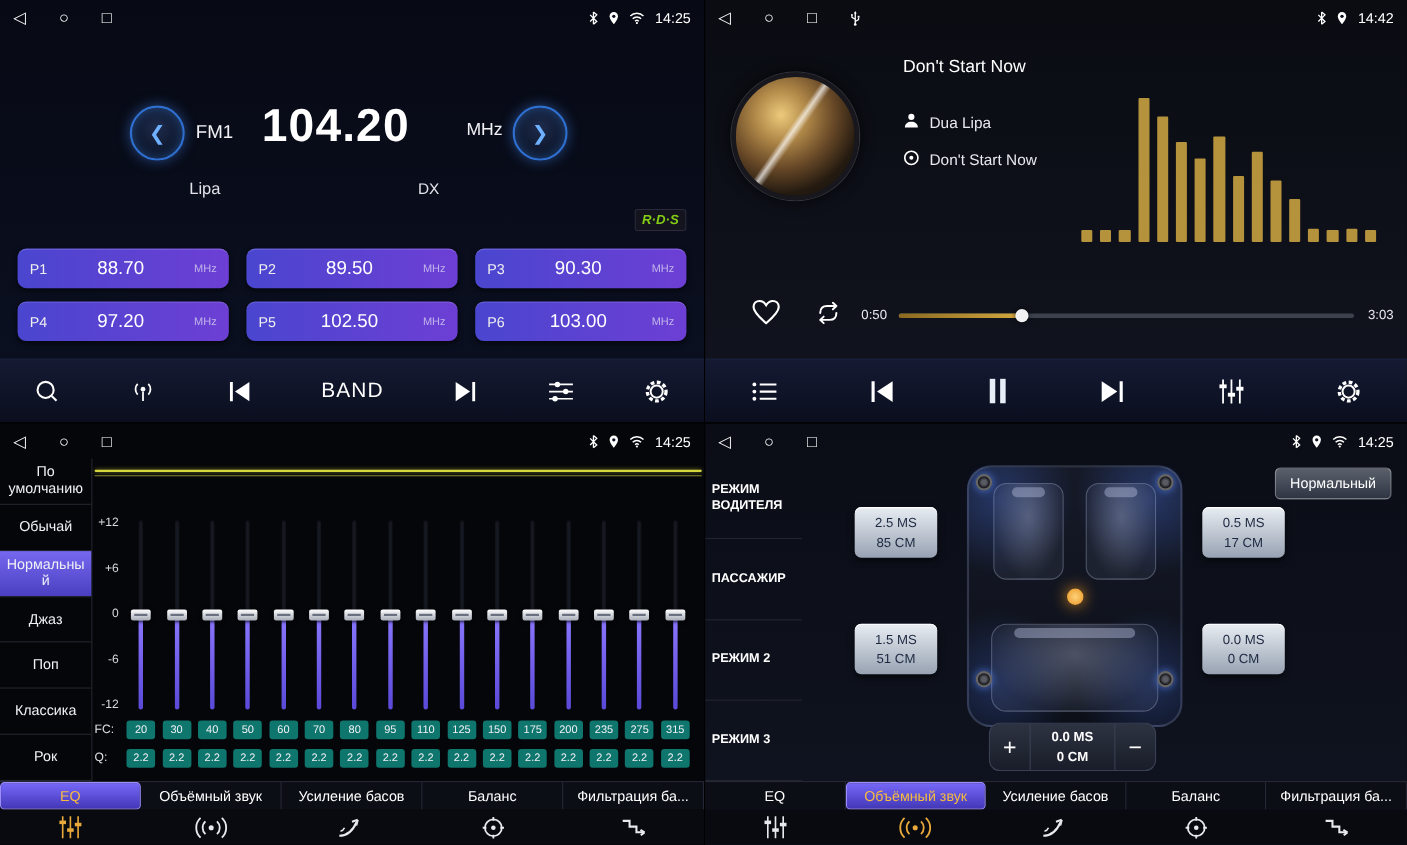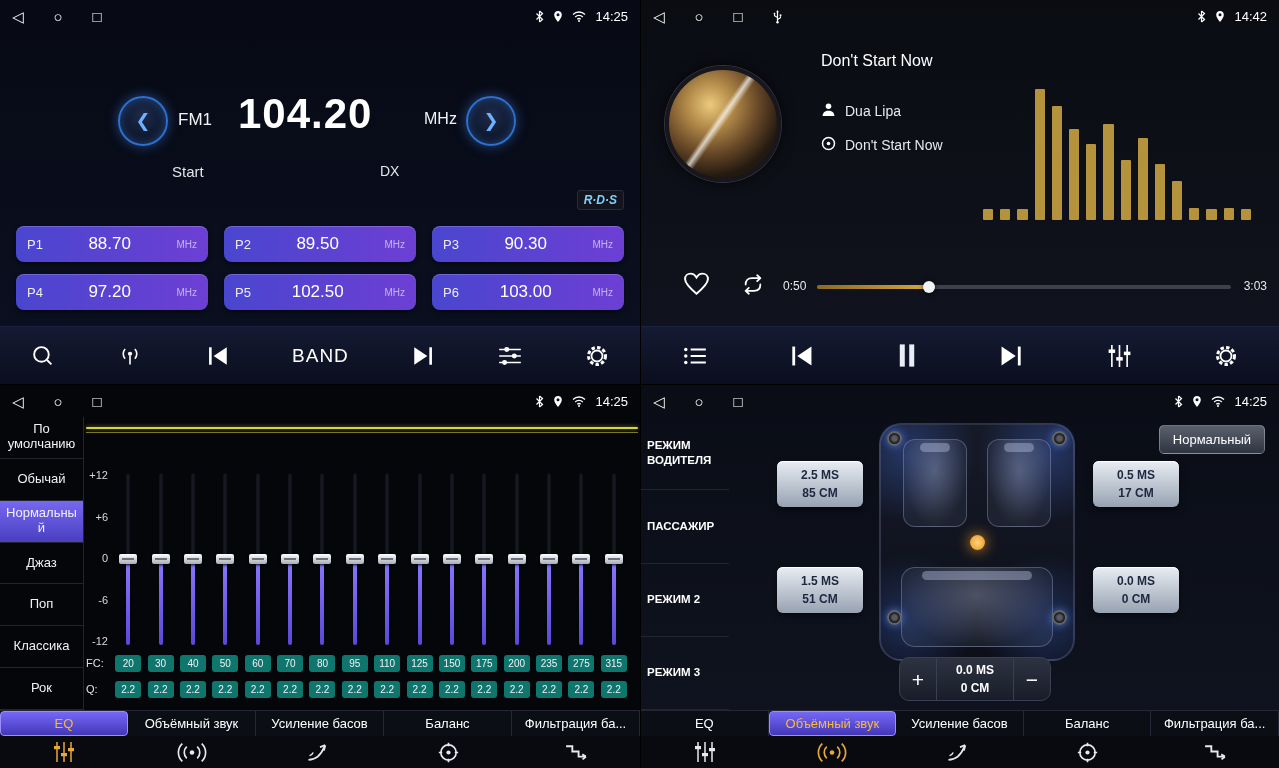--- a/index.html
+++ b/index.html
@@ -33,21 +33,21 @@
     border:2px solid #2f6fd0; box-shadow:0 0 12px rgba(60,120,220,.55), inset 0 0 10px rgba(60,130,230,.45);
     display:flex; align-items:center; justify-content:center; cursor:pointer; }
   #tune-down { left:118px; } #tune-up { left:466px; }
   .chev { color:#6fb0ff; font-size:18px; }
   .band-label { position:absolute; left:178px; top:110px; font-size:17px; color:#f2f2f6; }
   .station-name { position:absolute; left:172px; top:163px; font-size:15px; color:#e3e3ea; }
   .freq-big { position:absolute; left:238px; top:90px; font-size:42px; font-weight:bold; letter-spacing:1px; color:#fff; }
   .freq-unit { position:absolute; left:424px; top:110px; font-size:16px; color:#f2f2f6; }
   .dx-label { position:absolute; left:380px; top:163px; font-size:14px; color:#e3e3ea; }
   .rds-badge { position:absolute; right:16px; top:190px; font-size:12px; font-weight:bold; font-style:italic;
-    background:#14141e; border:1px solid #2a2a3a; border-radius:3px; padding:2px 6px; color:#7dd3fc; }
+    background:#14141e; border:1px solid #2a2a3a; border-radius:3px; padding:2px 6px; color:#84cc16; }
   .preset-grid { position:absolute; left:16px; right:16px; top:226px; display:grid;
     grid-template-columns:repeat(3,1fr); gap:12px 16px; }
   .preset-btn { height:36px; border-radius:8px; display:flex; align-items:center; padding:0 11px; cursor:pointer;
     background:linear-gradient(90deg,#4a46cf, #6d3fd4); box-shadow:0 2px 5px rgba(0,0,0,.5), inset 0 1px 0 rgba(255,255,255,.18); }
   .p-name { font-size:13px; color:#eee; }
   .p-freq { flex:1; text-align:center; font-size:17px; color:#fff; }
   .p-unit { font-size:10px; color:#d8d2f0; opacity:.8; }
   .toolbar { position:absolute; left:0; right:0; bottom:0; height:58px; display:flex; align-items:center;
     justify-content:space-around; background:linear-gradient(180deg,#141a32,#0a0e1e); border-top:1px solid #1c2340; }
   .tb-item { display:flex; align-items:center; justify-content:center; cursor:pointer; color:#fff; }
@@ -140,22 +140,22 @@
   #seat-fl { left:22px; top:14px; width:64px; height:88px; }
   #seat-fr { right:22px; top:14px; width:64px; height:88px; }
   #seat-rear { left:20px; right:20px; bottom:12px; height:80px; border-radius:14px; }
   #seat-rear::before { width:110px; }
   .spk { position:absolute; width:15px; height:15px; border-radius:50%; border:2px solid #666;
     background:radial-gradient(circle,#5a5a62 0 28%,#1c1c22 62%); box-shadow:0 0 8px rgba(90,140,255,.8); }
   #spk-fl { left:6px; top:6px; } #spk-fr { right:6px; top:6px; }
   #spk-rl { left:6px; bottom:34px; } #spk-rr { right:6px; bottom:34px; }
   .listen-dot { position:absolute; left:50%; top:47%; width:15px; height:15px; margin-left:-7px; border-radius:50%;
     background:radial-gradient(circle,#ffd27a,#e8941f); box-shadow:0 0 14px #e8941f; cursor:pointer; }
-  .delay-btn { position:absolute; width:86px; padding:5px 0; border-radius:6px; text-align:center; cursor:pointer;
-    background:linear-gradient(180deg,#e9edf3,#97a2b2); color:#1c2840; font-size:12px; font-weight:bold;
+  .delay-btn { position:absolute; width:75px; padding:5px 0; border-radius:6px; text-align:center; cursor:pointer;
+    background:linear-gradient(180deg,#e9edf3,#97a2b2); color:#1c2840; font-size:12px; font-weight:normal;
     line-height:1.5; box-shadow:0 3px 6px rgba(0,0,0,.55), inset 0 1px 0 #fff; }
   .delay-btn span { display:block; }
   #delay-fl { left:136px; top:76px; } #delay-fr { left:452px; top:76px; }
   #delay-rl { left:136px; top:182px; } #delay-rr { left:452px; top:182px; }
   .adjuster { position:absolute; left:258px; top:272px; width:152px; height:44px; border-radius:10px;
     border:1px solid #3a4054; background:linear-gradient(180deg,#2e3342,#191d29); display:flex; align-items:center; }
   .adj-btn { width:36px; text-align:center; font-size:21px; color:#fff; cursor:pointer; line-height:1; }
   .adj-mid { flex:1; text-align:center; font-size:12px; font-weight:bold; color:#fff; line-height:1.5;
     border-left:1px solid #3a4054; border-right:1px solid #3a4054; align-self:stretch;
     display:flex; flex-direction:column; justify-content:center; }
@@ -191,21 +191,21 @@
         </span>
       <span class="st-time">14:25</span>
     </div>
   </div>
 
 
   <div class="tune-btn" id="tune-down">
     <span class="chev">❮</span>
   </div>
   <span class="band-label">FM1</span>
-  <span class="station-name">Start</span>
+  <span class="station-name">Lipa</span>
   <span class="freq-big">104.20</span>
   <span class="freq-unit">MHz</span>
   <span class="dx-label">DX</span>
   <div class="tune-btn" id="tune-up">
     <span class="chev">❯</span>
   </div>
   <span class="rds-badge">R·D·S</span>
 
   <div class="preset-grid" id="preset-grid">
       <div class="preset-btn">

